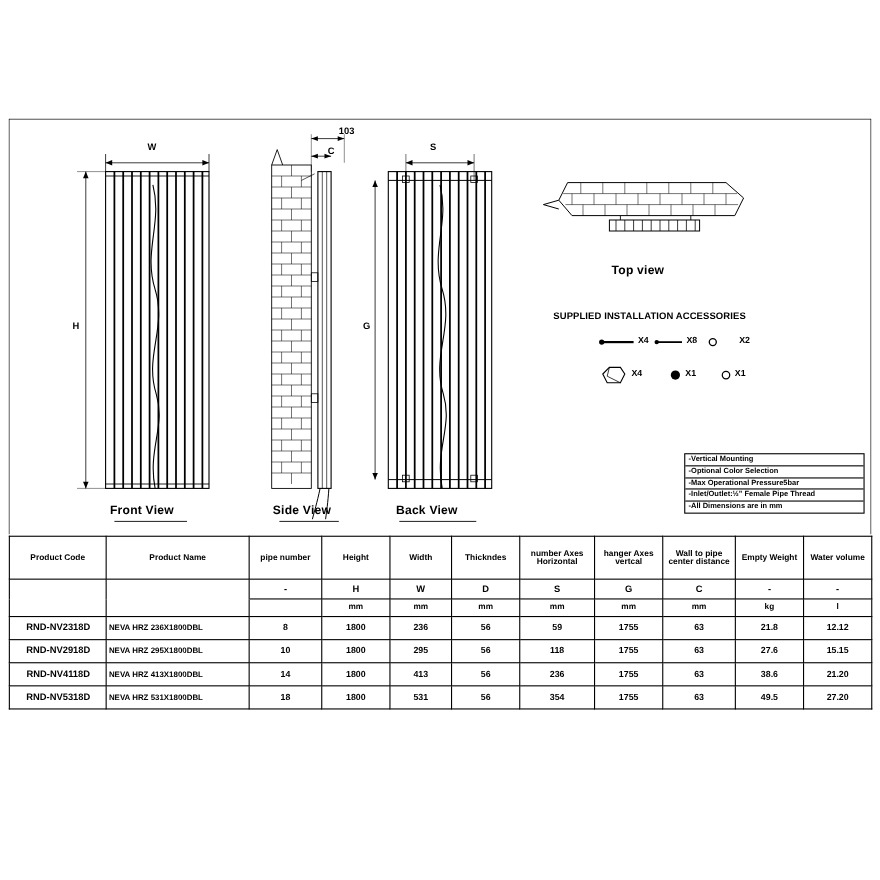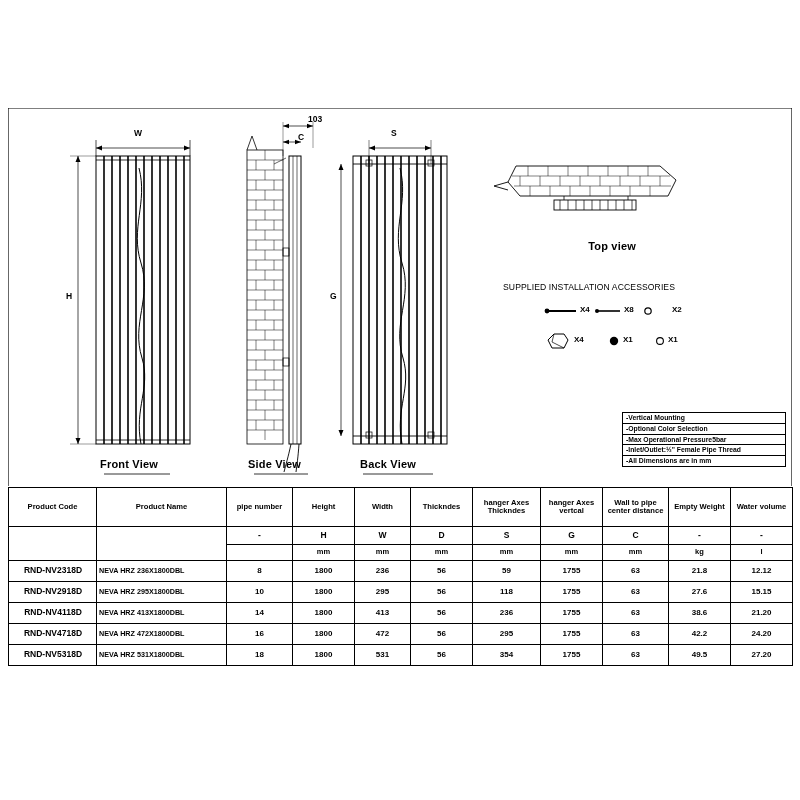--- a/index.html
+++ b/index.html
@@ -92,21 +92,21 @@
     padding-left: 2px;
     font-size: 7.2px;
   }
   table.spec tr.hdr td { font-size: 7.6px; height: 36px; }
   table.spec tr.sym td { font-size: 8.5px; height: 15px; }
   table.spec tr.unit td { font-size: 7.5px; height: 13px; }
   table.spec tr.data td { height: 18px; }
   .acc-title {
     position: absolute;
     font-size: 8.6px;
-    font-weight: normal;
+    font-weight: bold;
     letter-spacing: .1px;
   }
   .acc-item {
     position: absolute;
     font-size: 8px;
     font-weight: bold;
   }
 </style>
 </head>
 <body>
@@ -378,21 +378,21 @@
     <div class="dim-label" style="left:126px; top:20px; width:18px;">W</div>
     <div class="dim-label" style="left:58px; top:183px; width:18px;">H</div>
     <div class="dim-label" style="left:300px; top:6px; width:26px;">103</div>
     <div class="dim-label" style="left:290px; top:24px; width:16px;">C</div>
     <div class="dim-label" style="left:383px; top:20px; width:18px;">S</div>
     <div class="dim-label" style="left:322px; top:183px; width:18px;">G</div>
 
     <div class="view-label" style="left:92px; top:350px; width:76px;">Front View</div>
     <div class="view-label" style="left:240px; top:350px; width:68px;">Side View</div>
     <div class="view-label" style="left:352px; top:350px; width:76px;">Back View</div>
-    <div class="view-label" style="left:548px; top:132px; width:80px; text-align:right;">Top view</div>
+    <div class="view-label" style="left:548px; top:132px; width:80px; text-align:left;">Top view</div>
 
     <div class="acc-title" style="left:495px; top:174px;">SUPPLIED INSTALLATION ACCESSORIES</div>
 
     <div class="acc-item" style="left:572px; top:197px;">X4</div>
     <div class="acc-item" style="left:616px; top:197px;">X8</div>
     <div class="acc-item" style="left:664px; top:197px;">X2</div>
 
     <div class="acc-item" style="left:566px; top:227px;">X4</div>
     <div class="acc-item" style="left:615px; top:227px;">X1</div>
     <div class="acc-item" style="left:660px; top:227px;">X1</div>
@@ -421,21 +421,21 @@
         <col style="width:62px">
     </colgroup>
     <tbody>
       <tr class="hdr">
         <td>Product Code</td>
         <td>Product Name</td>
         <td>pipe number</td>
         <td>Height</td>
         <td>Width</td>
         <td>Thickndes</td>
-        <td style="white-space:normal">hanger Axes Thickndes</td>
+        <td style="white-space:normal">number Axes Horizontal</td>
         <td style="white-space:normal">hanger Axes vertcal</td>
         <td style="white-space:normal">Wall to pipe center distance</td>
         <td style="white-space:normal">Empty Weight</td>
         <td style="white-space:normal">Water volume</td>
       </tr>
       <tr class="sym">
         <td style="border-top:none;border-bottom:none"></td>
         <td style="border-top:none;border-bottom:none"></td>
         <td>-</td>
         <td>H</td>
@@ -494,33 +494,20 @@
         <td>1800</td>
         <td>413</td>
         <td>56</td>
         <td>236</td>
         <td>1755</td>
         <td>63</td>
         <td>38.6</td>
         <td>21.20</td>
       </tr>
       <tr class="data">
-        <td class="code">RND-NV4718D</td>
-        <td class="name">NEVA HRZ 472X1800DBL</td>
-        <td>16</td>
-        <td>1800</td>
-        <td>472</td>
-        <td>56</td>
-        <td>295</td>
-        <td>1755</td>
-        <td>63</td>
-        <td>42.2</td>
-        <td>24.20</td>
-      </tr>
-      <tr class="data">
         <td class="code">RND-NV5318D</td>
         <td class="name">NEVA HRZ 531X1800DBL</td>
         <td>18</td>
         <td>1800</td>
         <td>531</td>
         <td>56</td>
         <td>354</td>
         <td>1755</td>
         <td>63</td>
         <td>49.5</td>

